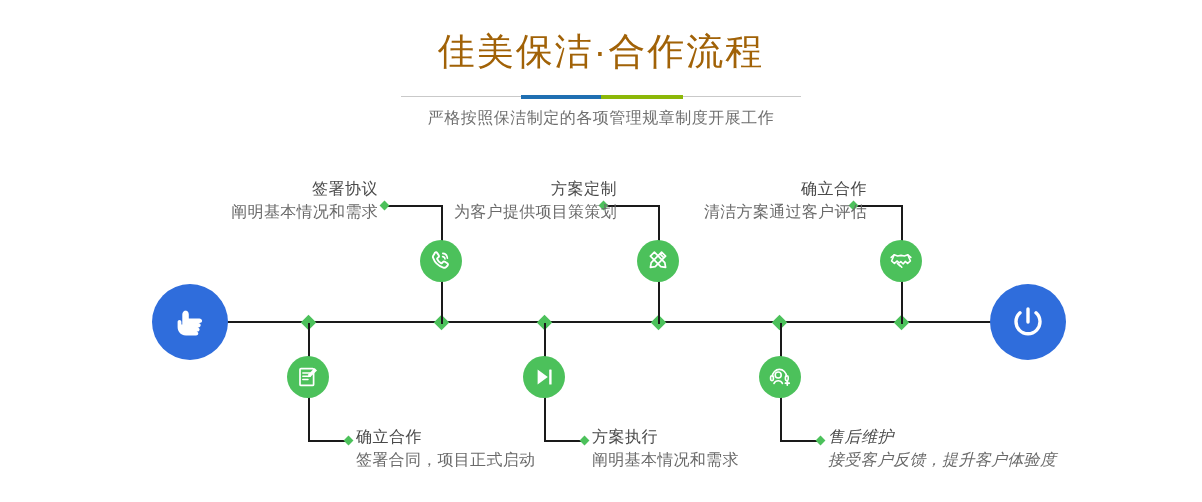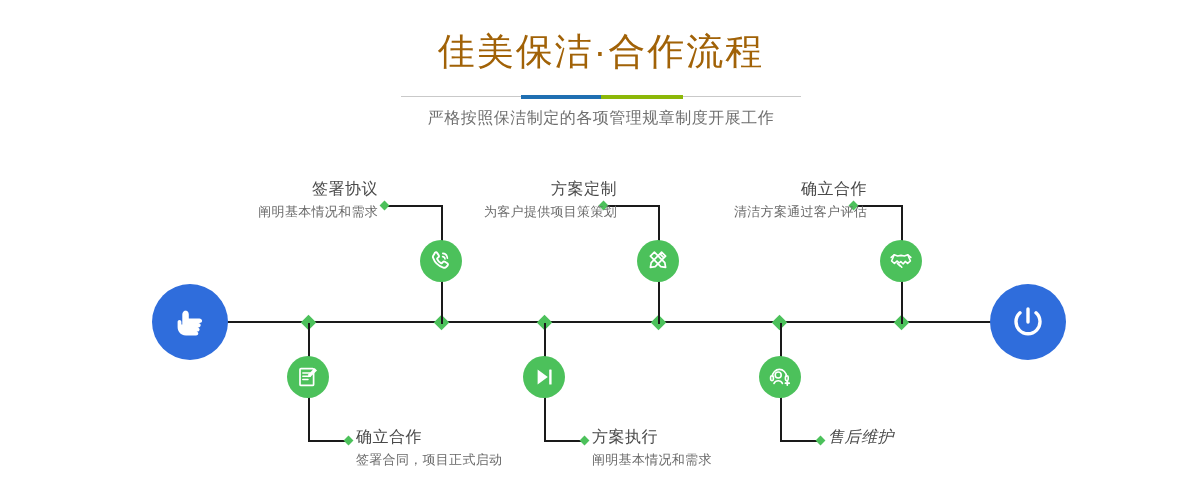--- a/index.html
+++ b/index.html
@@ -155,21 +155,21 @@
   .label-block { position: absolute; white-space: nowrap; }
   .label-block.up   { text-align: right; }
   .label-block.down { text-align: left; }
   .lbl-title {
     font-size: 16px;
     line-height: 22px;
     color: #4a4a4a;
     letter-spacing: 0.5px;
   }
   .lbl-desc {
-    font-size: 13px;
+    font-size: 16px;
     line-height: 20px;
     color: #6a6a6a;
     letter-spacing: 0.3px;
     margin-top: 2px;
   }
   .tip-dot {
     position: absolute;
     width: 7px;
     height: 7px;
     background: #4cc15b;
@@ -318,20 +318,21 @@
           </g>
         </svg>
       </span>
     </div>
 
     <div class="stem" style="left:780px; top:178px; height:118px;"></div>
     <div class="leg" style="left:780px; top:295px; width:42px;"></div>
     <div class="tip-dot" style="left:817px; top:292px;"></div>
     <div class="label-block down" style="left:828px; top:281px; width:340px;font-style:italic;">
       <div class="lbl-title">售后维护</div>
+      <div class="lbl-desc">接受客户反馈，提升客户体验度</div>
     </div>
     <div class="node" style="left:759px; top:211px;">
       <span>
         <svg width="26" height="26" viewBox="0 0 26 26">
           <g fill="none" stroke="#ffffff" stroke-width="1.6" stroke-linecap="round" stroke-linejoin="round">
             <path d="M5.4 12.4a7.0 7.0 0 0 1 14.0 0"></path>
             <rect x="3.6" y="11.8" width="2.8" height="4.8" rx="1.3"></rect>
             <rect x="18.4" y="11.8" width="2.8" height="4.8" rx="1.3"></rect>
             <circle cx="11.2" cy="11.0" r="3.0"></circle>
             <path d="M7.0 19.4a4.6 4.6 0 0 1 8.4 0"></path>

